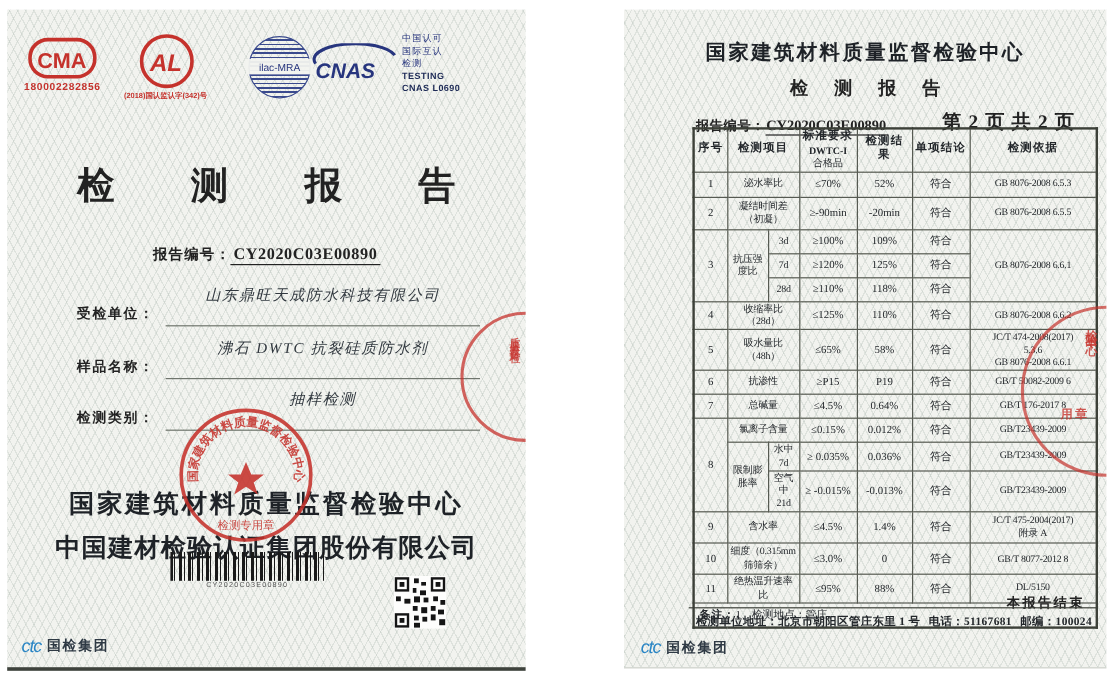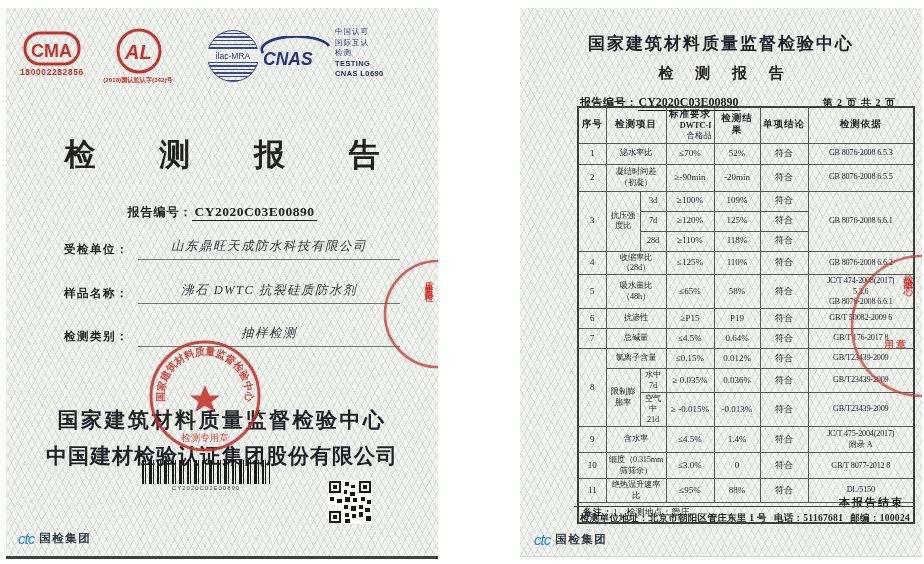--- a/index.html
+++ b/index.html
@@ -33,21 +33,21 @@
 
   .l-title{top:126px;width:100%;text-align:center;font-size:31px;font-weight:bold;}
   .l-title span{display:inline-block;letter-spacing:28px;margin-right:-28px;}
   .l-repline{top:196px;width:100%;text-align:center;font-size:12px;font-weight:bold;letter-spacing:1px;}
   .l-repline .no{font-size:13.5px;border-bottom:1.4px solid #222;padding:0 2px 1px 2px;letter-spacing:.5px;}
 
   .field{left:58px;width:336px;display:flex;align-items:flex-end;justify-content:flex-end;}
   .f1{top:230px;} .f2{top:274px;} .f3{top:317px;}
   .field .lbl{width:74px;font-size:11.5px;font-weight:bold;letter-spacing:1.5px;padding-bottom:3px;}
   .field .val{flex:1;text-align:center;font-size:12.5px;font-style:italic;letter-spacing:1.5px;
-              border-bottom:1px solid #6f756d;padding-bottom:4px;color:#31383f;}
+              border-bottom:1px solid #6f756d;padding-bottom:16px;color:#31383f;}
 
   .orgs{top:398px;width:100%;text-align:center;font-weight:bold;color:#1e2227;}
   .org1{font-size:21px;letter-spacing:2.5px;}
   .org2{font-size:21px;letter-spacing:1px;margin-top:8px;}
 
   .stamp{left:141px;top:330px;width:116px;height:116px;opacity:.88;}
 
   .barcode{left:136px;top:452px;width:128px;height:24px;
      background:repeating-linear-gradient(90deg,#191919 0 2px,rgba(0,0,0,0) 2px 3px,#191919 3px 4px,
        rgba(0,0,0,0) 4px 7px,#191919 7px 10px,rgba(0,0,0,0) 10px 11px,#191919 11px 12px,rgba(0,0,0,0) 12px 15px);}
@@ -67,27 +67,27 @@
   .seam-l-chars{right:3px;top:266px;writing-mode:vertical-rl;color:rgba(197,50,44,.75);
      font-size:9px;letter-spacing:3px;font-weight:bold;}
 
   
   .r-org{top:24px;width:100%;text-align:center;font-size:17px;font-weight:bold;letter-spacing:2px;color:#1e2227;}
   .r-title{top:56px;width:100%;text-align:center;font-size:15px;font-weight:bold;}
   .r-title span{display:inline-block;letter-spacing:9px;margin-right:-9px;}
   .r-repline{top:84px;left:60px;right:26px;display:flex;justify-content:space-between;align-items:flex-end;}
   .r-replabel{font-size:11px;font-weight:bold;letter-spacing:.5px;}
   .r-repno{font-size:12px;font-weight:bold;border-bottom:1.2px solid #222;padding:0 1px 1px 1px;}
-  .r-pageinfo{font-size:10px;font-weight:bold;letter-spacing:1px;}
+  .r-pageinfo{font-size:16px;font-weight:bold;letter-spacing:1px;}
 
   table.rtable{position:absolute;left:57px;top:98px;width:338px;border-collapse:collapse;
      table-layout:fixed;font-size:9px;color:#23272b;border:2px solid #3c4038;}
   table.rtable td{border:1px solid #565a52;text-align:center;padding:1px 2px;line-height:1.25;overflow:hidden;}
   .hd td{font-weight:bold;font-size:9.5px;letter-spacing:1px;}
-  .hd .sm{font-size:8.3px;letter-spacing:0;text-align:right;}
+  .hd .sm{font-size:8.3px;letter-spacing:0;}
   .it{font-size:8.3px;letter-spacing:-.2px;}
   .bs{font-size:8.2px;letter-spacing:-.2px;}
   .remark td{text-align:left !important;padding-left:4px !important;font-size:9px;}
   .remark .rl{font-weight:bold;letter-spacing:1px;}
 
   .end-line{top:486px;left:54px;right:8px;display:flex;align-items:flex-end;font-size:11px;font-weight:bold;letter-spacing:2px;flex-direction:column;}
   .end-line .dash{flex:1;border-top:1.4px solid #3c4038;}
   .end-line .txt{margin:0 10px;}
   .footer-rule{top:498px;left:54px;right:8px;border-top:1.4px solid #3c4038;}
   .r-footer{top:504px;left:60px;right:12px;display:flex;justify-content:space-between;

